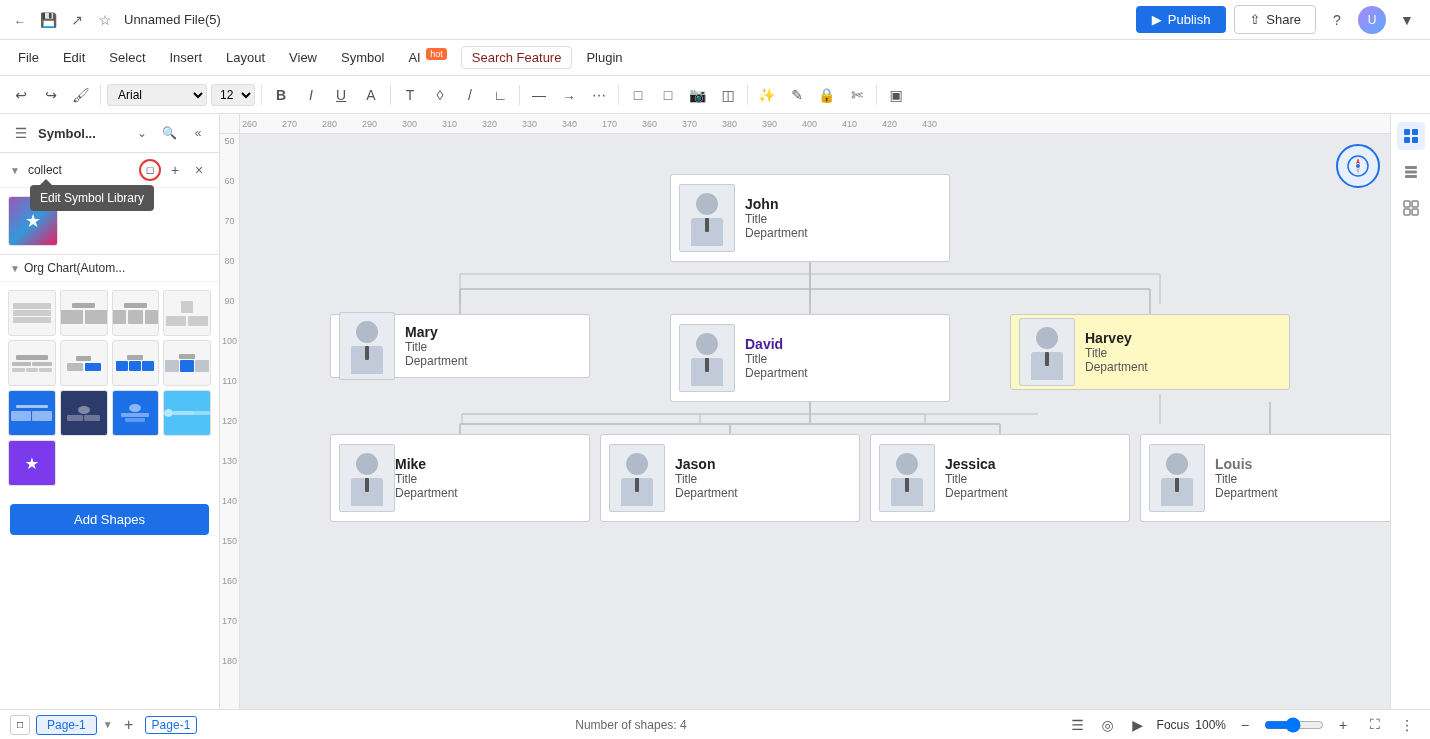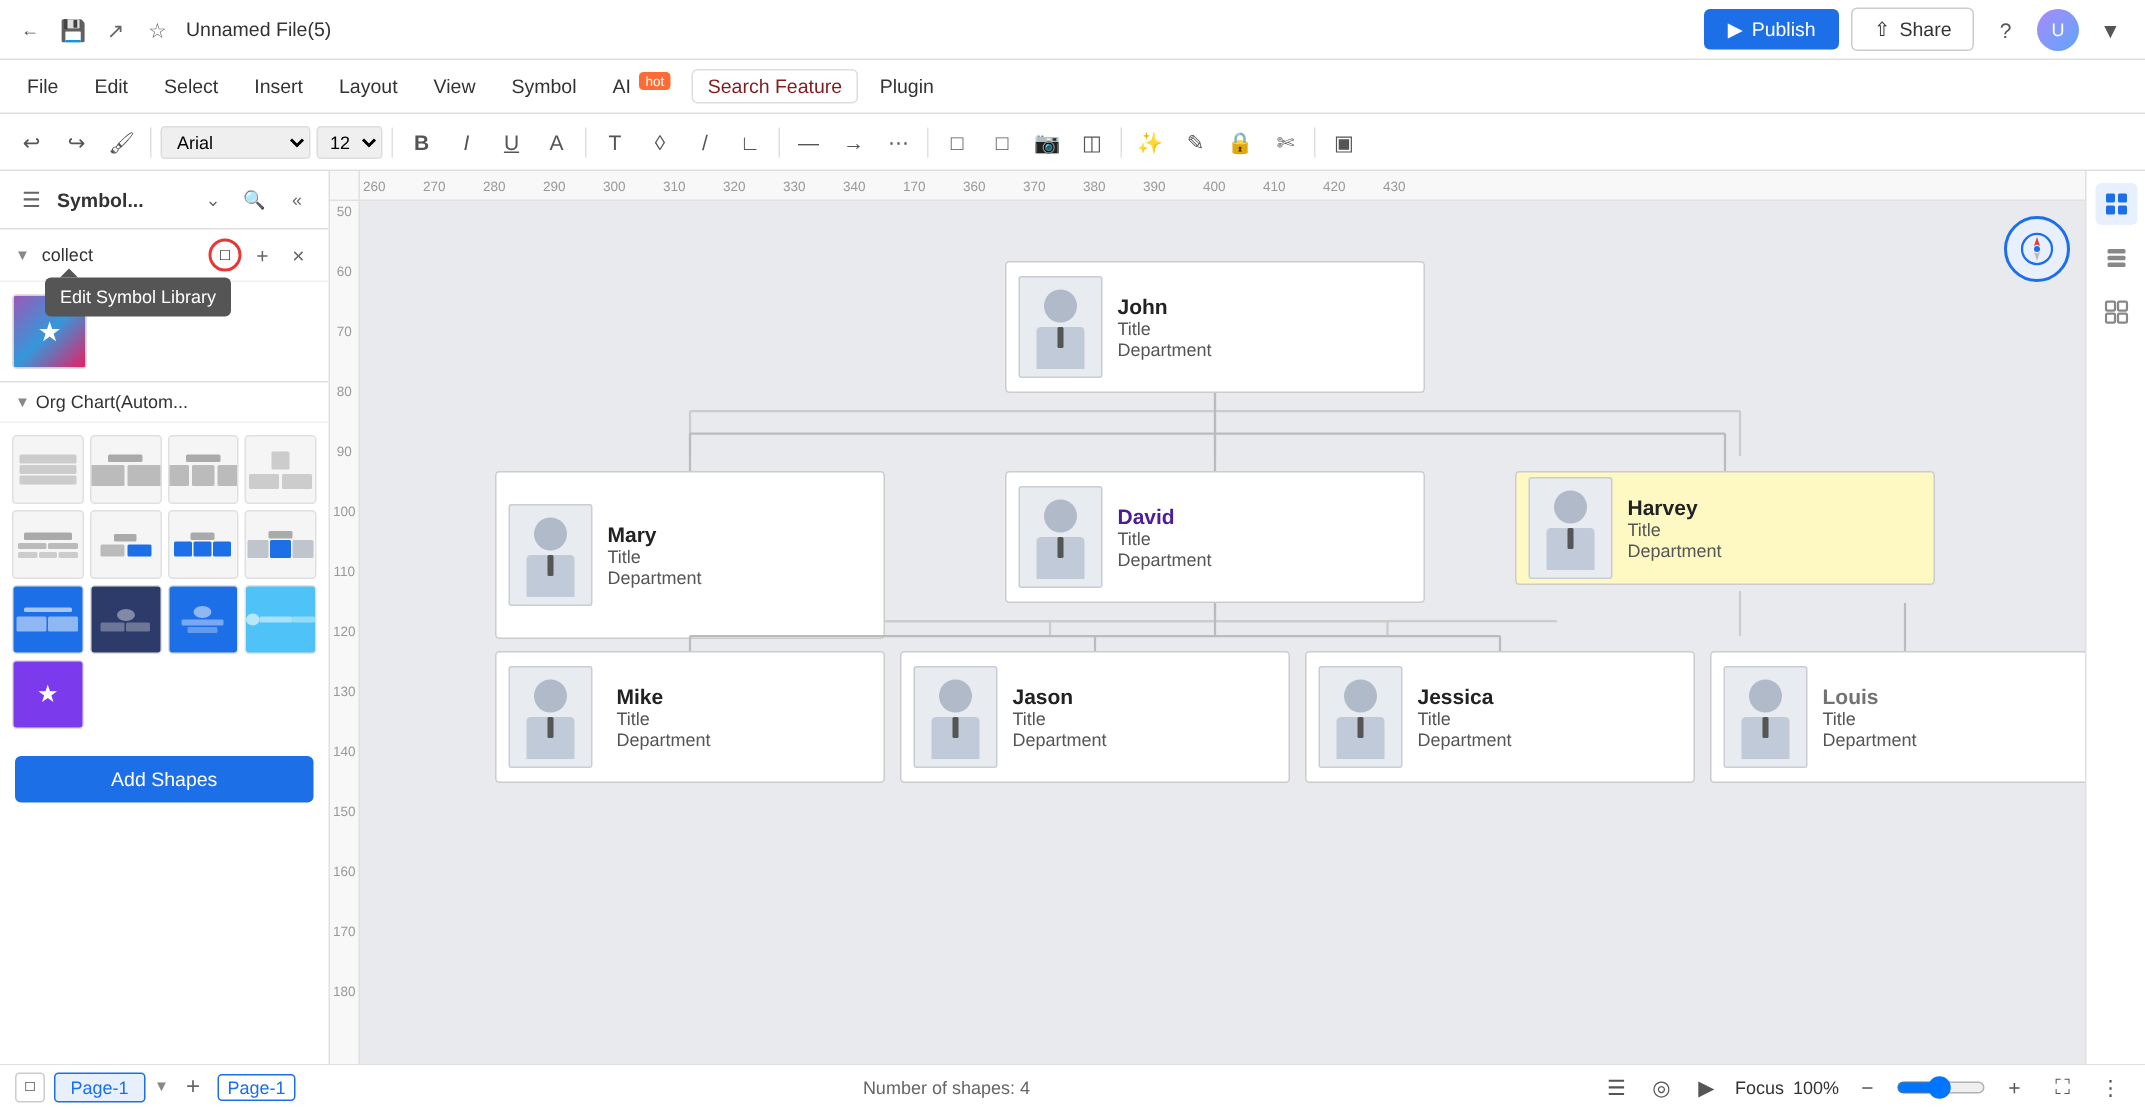--- a/index.html
+++ b/index.html
@@ -483,21 +483,21 @@
                 <div style="width:4px;height:14px;background:#555;margin:0 auto;border-radius:1px;"></div>
               </div>
             </div>
             <div style="display:flex;flex-direction:column;">
               <span style="font-size:14px;font-weight:600;color:#222;">John</span>
               <span style="font-size:12px;color:#555;">Title</span>
               <span style="font-size:12px;color:#555;">Department</span>
             </div>
           </div>
 
-          <div style="position:absolute;left:50px;top:150px;width:260px;height:112px;border:1.5px solid #ccc;background:#fff;border-radius:3px;display:flex;align-items:center;gap:10px;padding:8px;">
+          <div style="position:absolute;left:50px;top:150px;width:260px;height:64px;border:1.5px solid #ccc;background:#fff;border-radius:3px;display:flex;align-items:center;gap:10px;padding:8px;">
             <div style="width:56px;height:68px;background:#e8ecf0;border:1px solid #c8cdd5;border-radius:2px;display:flex;flex-direction:column;align-items:center;justify-content:flex-start;padding-top:8px;flex-shrink:0;">
               <div style="width:22px;height:22px;background:#b0bac8;border-radius:50%;margin-bottom:3px;"></div>
               <div style="width:32px;height:28px;background:#c0cad8;border-radius:3px 3px 0 0;">
                 <div style="width:4px;height:14px;background:#555;margin:0 auto;border-radius:1px;"></div>
               </div>
             </div>
             <div style="display:flex;flex-direction:column;">
               <span style="font-size:14px;font-weight:600;color:#222;">Mary</span>
               <span style="font-size:12px;color:#555;">Title</span>
               <span style="font-size:12px;color:#555;">Department</span>
@@ -525,21 +525,21 @@
                 <div style="width:4px;height:14px;background:#555;margin:0 auto;border-radius:1px;"></div>
               </div>
             </div>
             <div style="display:flex;flex-direction:column;">
               <span style="font-size:14px;font-weight:600;color:#222;">Harvey</span>
               <span style="font-size:12px;color:#555;">Title</span>
               <span style="font-size:12px;color:#555;">Department</span>
             </div>
           </div>
 
-          <div style="position:absolute;left:50px;top:270px;width:260px;height:88px;border:1.5px solid #ccc;background:#fff;border-radius:3px;display:flex;align-items:center;gap:16px;padding:8px;">
+          <div style="position:absolute;left:50px;top:270px;width:260px;height:88px;border:1.5px solid #ccc;background:#fff;border-radius:3px;display:flex;align-items:center;gap:0;padding:8px;">
             <div style="width:56px;height:68px;background:#e8ecf0;border:1px solid #c8cdd5;border-radius:2px;display:flex;flex-direction:column;align-items:center;justify-content:flex-start;padding-top:8px;flex-shrink:0;">
               <div style="width:22px;height:22px;background:#b0bac8;border-radius:50%;margin-bottom:3px;"></div>
               <div style="width:32px;height:28px;background:#c0cad8;border-radius:3px 3px 0 0;">
                 <div style="width:4px;height:14px;background:#555;margin:0 auto;border-radius:1px;"></div>
               </div>
             </div>
             <div style="display:flex;flex-direction:column;">
               <span style="font-size:14px;font-weight:600;color:#222;">Mike</span>
               <span style="font-size:12px;color:#555;">Title</span>
               <span style="font-size:12px;color:#555;">Department</span>

